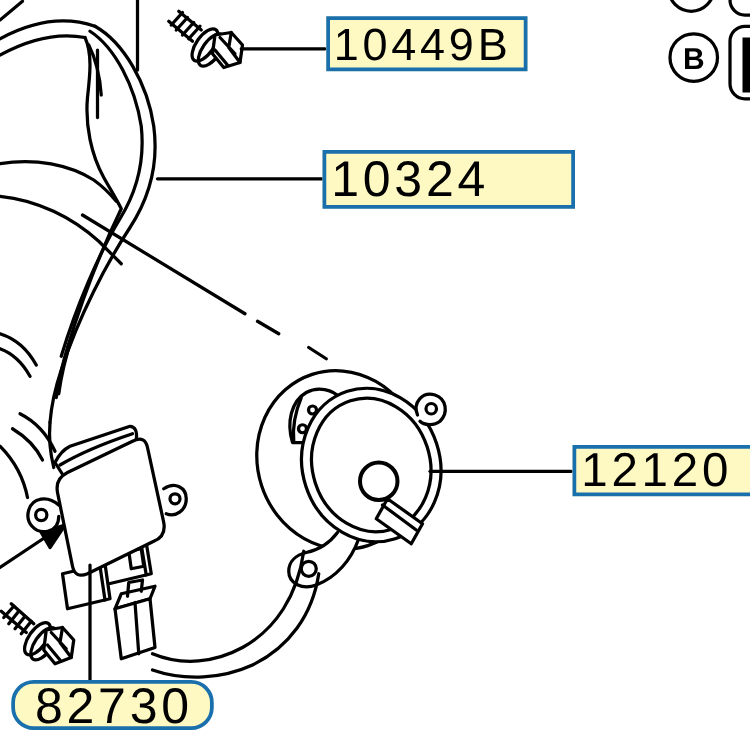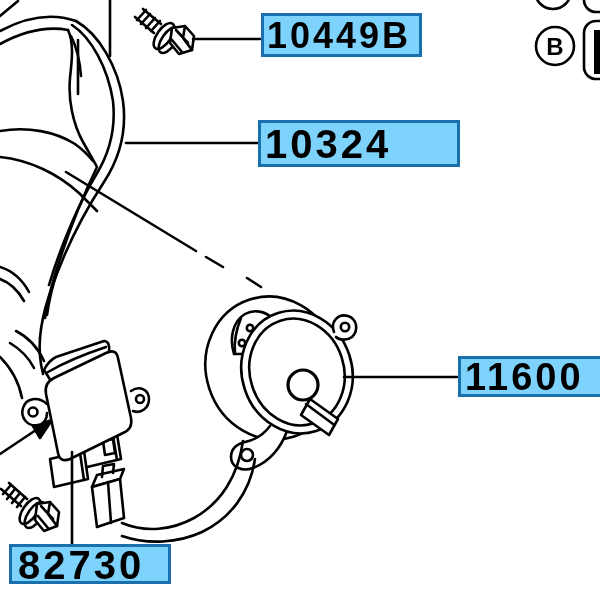--- a/index.html
+++ b/index.html
@@ -3,29 +3,29 @@
 <meta charset="utf-8">
 <style>
   html,body{margin:0;padding:0;background:#fff;}
   .stage{
     position:relative;width:600px;height:600px;overflow:hidden;
     background:#fff;font-family:"Liberation Sans",sans-serif;
   }
   .stage svg{position:absolute;left:0;top:0;}
   .lineart{stroke:#000;stroke-width:2.6;fill:none;stroke-linecap:round;stroke-linejoin:round;}
   .label-box{
-    position:absolute;box-sizing:border-box;border:3px solid #1a6fad;background:#7dd3fc;
-    display:flex;align-items:center;color:#000;font-weight:bold;
+    position:absolute;box-sizing:border-box;border:3px solid #1a6fad;background:#fef9c3;
+    display:flex;align-items:center;color:#000;font-weight:normal;
     white-space:nowrap;overflow:hidden;
   }
   .label-box span{display:block;transform:translateY(1px);}
   #lbl-10449b{left:261px;top:13px;width:161px;height:44px;font-size:36px;letter-spacing:3px;padding-left:3px;}
   #lbl-10324{left:258px;top:120px;width:202px;height:47px;font-size:40px;letter-spacing:3px;padding-left:4px;}
   #lbl-10510{left:458px;top:356px;width:150px;height:41px;font-size:38px;letter-spacing:3px;padding-left:4px;}
-  #lbl-82730{left:9px;top:544px;width:162px;height:40px;font-size:40px;letter-spacing:3px;padding-left:6px;}
+  #lbl-82730{left:9px;top:544px;width:162px;height:40px;font-size:40px;letter-spacing:3px;padding-left:16px;border-radius:18px;}
   .callout-letter{font-family:"Liberation Sans",sans-serif;font-weight:bold;font-size:24px;}
 </style>
 </head>
 <body>
 
 <div class="stage">
 
   <svg width="600" height="600" viewBox="0 0 600 600">
 
     <g class="lineart">
@@ -138,19 +138,19 @@
     </g>
   </svg>
 
   <div class="label-box" id="lbl-10449b">
     <span>10449B</span>
   </div>
   <div class="label-box" id="lbl-10324">
     <span>10324</span>
   </div>
   <div class="label-box" id="lbl-10510">
-    <span>11600</span>
+    <span>12120</span>
   </div>
   <div class="label-box" id="lbl-82730">
     <span>82730</span>
   </div>
 
 </div>
 
 </body></html>

